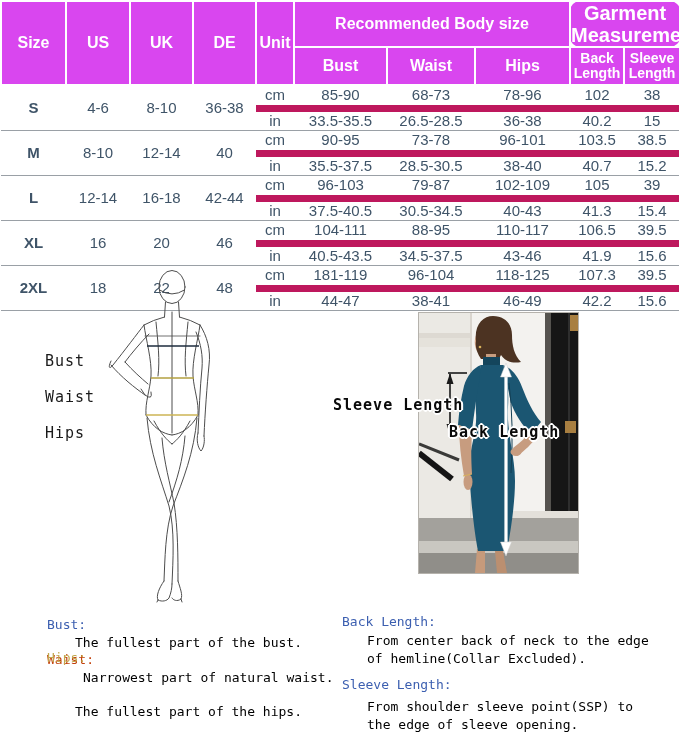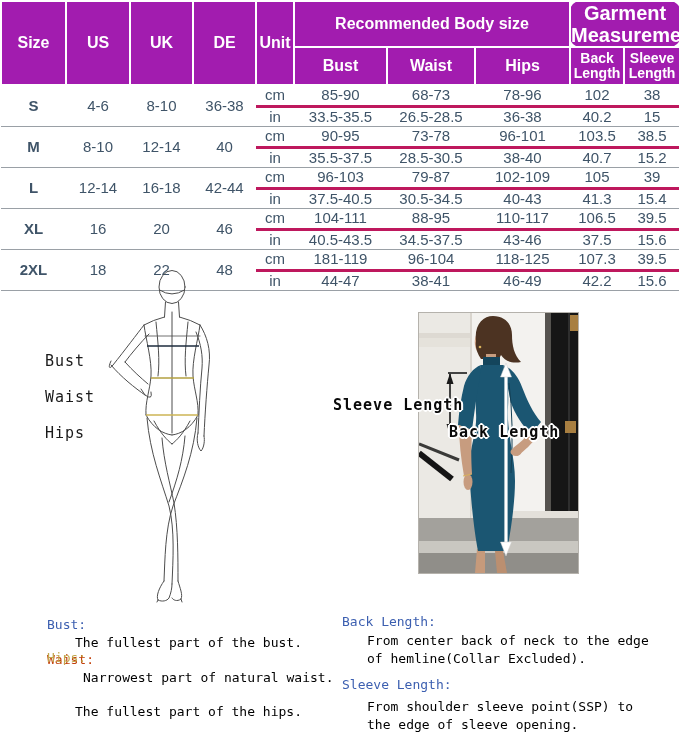--- a/index.html
+++ b/index.html
@@ -2,31 +2,31 @@
 <html><head>
 <meta charset="utf-8">
 <style>
   html,body{margin:0;padding:0;background:#fff;}
   .stage{position:relative;width:679px;height:734px;background:#fff;overflow:hidden;
          font-family:"Liberation Sans",sans-serif;}
 
   
   table.size-chart{position:absolute;left:0;top:0;width:679px;border-collapse:collapse;
     table-layout:fixed;background:#fff;}
-  table.size-chart th{background:#a21caf;color:#fff;font-weight:bold;border:2px solid #fff;
+  table.size-chart th{background:#d946ef;color:#fff;font-weight:bold;border:2px solid #fff;
     padding:0;text-align:center;vertical-align:middle;}
   th.h1{font-size:16px;height:30px;}
   th.hg{font-size:20px;line-height:1.1;border-radius:10px;}
   th.h2{font-size:16px;height:36px;}
   th.h2s{font-size:14px;line-height:1.08;}
   table.size-chart td{padding:0;text-align:center;vertical-align:middle;height:18.5px;
     font-size:15px;line-height:18.5px;color:#3f5468;}
   td.size{color:#0a0a0a;font-weight:bold;font-size:16px;}
   td.dim{color:#2b2b2b;}
-  tr.cm td.m{border-bottom:3px solid #be185d;}
+  tr.cm td.m{border-bottom:7px solid #be185d;}
   tr.in td.m{border-bottom:1px solid #9aa0a6;}
   td.grp{border-bottom:1px solid #9aa0a6;}
 
   
   .abs{position:absolute;}
   .fig-label{position:absolute;font-family:"DejaVu Sans Mono",monospace;font-size:15px;
     letter-spacing:1px;color:#1a1a1a;}
   .photo-frame{position:absolute;left:418px;top:312px;width:159px;height:260px;
     border:1px solid #b5b2ac;box-sizing:content-box;}
   .photo-label{position:absolute;font-family:"DejaVu Sans Mono",monospace;font-size:15px;
@@ -152,21 +152,21 @@
         <td class="m">88-95</td>
         <td class="m">110-117</td>
         <td class="m">106.5</td>
         <td class="m">39.5</td>
       </tr>
       <tr class="in">
         <td class="m">in</td>
         <td class="m">40.5-43.5</td>
         <td class="m">34.5-37.5</td>
         <td class="m">43-46</td>
-        <td class="m">37.5</td>
+        <td class="m">41.9</td>
         <td class="m">15.6</td>
       </tr>
 
       <tr class="cm">
         <td rowspan="2" class="size grp">2XL</td>
         <td rowspan="2" class="dim grp">18</td>
         <td rowspan="2" class="dim grp">22</td>
         <td rowspan="2" class="dim grp">48</td>
         <td class="m">cm</td>
         <td class="m">181-119</td>

